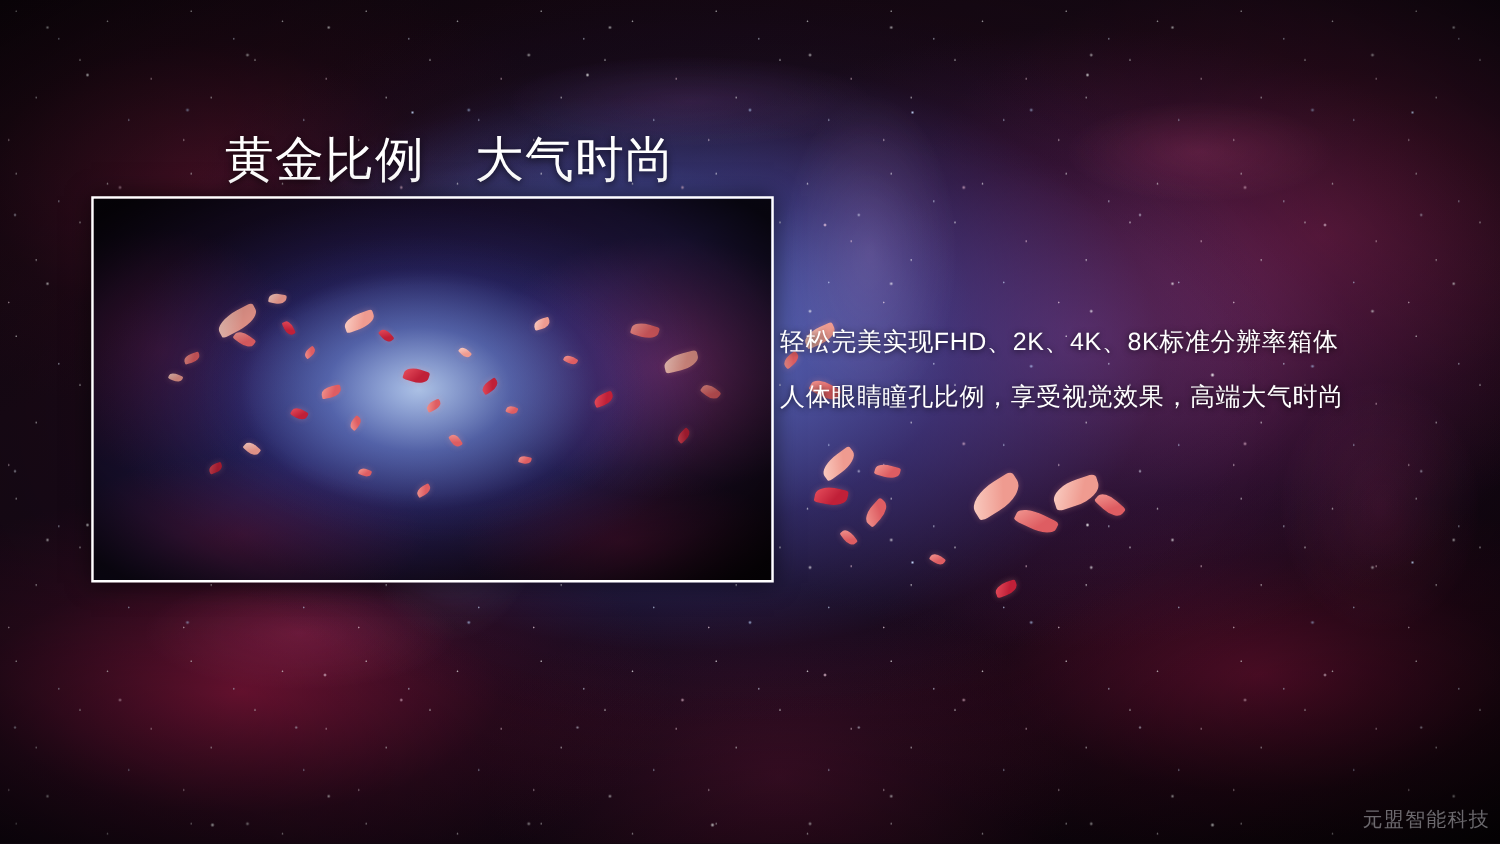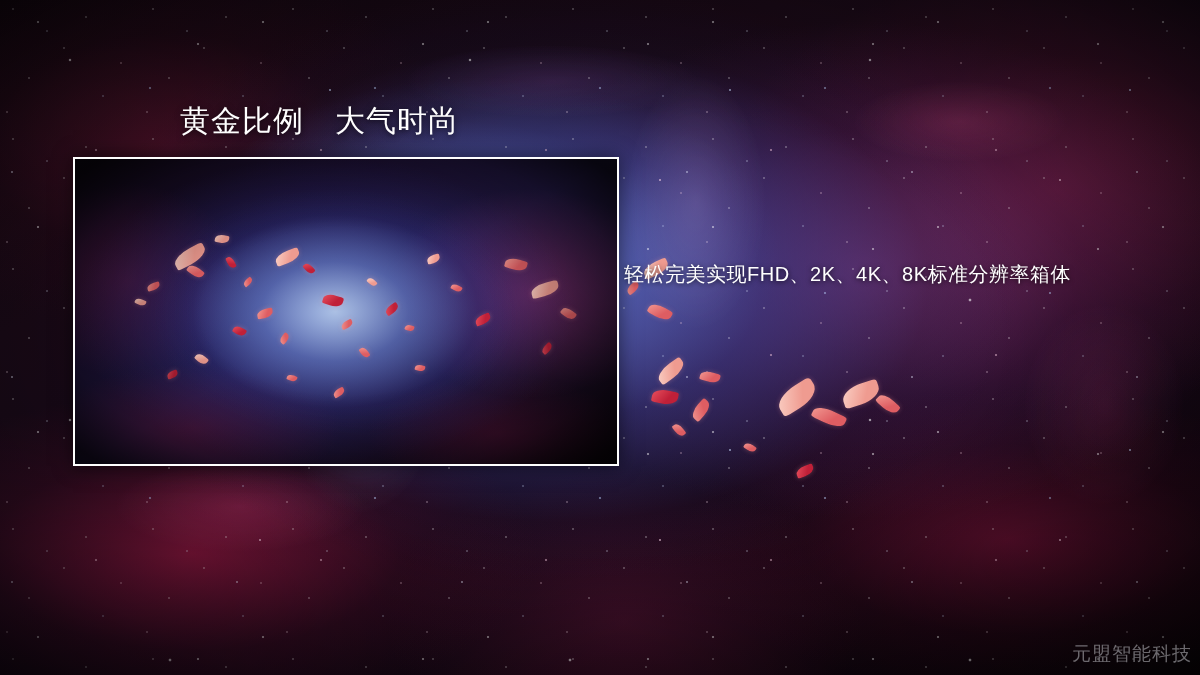--- a/index.html
+++ b/index.html
@@ -111,21 +111,21 @@
     background:radial-gradient(ellipse 66% 68% at 50% 50%, rgba(0,0,0,0) 40%, rgba(0,0,0,0.42) 80%, rgba(0,0,0,0.80) 100%);
   }
 
   
   .petal { position:absolute; border-radius:60% 12% 58% 14% / 58% 16% 60% 12%; }
 
   
   #headline {
     position:absolute;
     left:180px; top:101px;
-    font-size:30px;
+    font-size:39px;
     letter-spacing:1px;
     color:#ffffff;
     white-space:nowrap;
     text-shadow:0 1px 6px rgba(0,0,0,0.7);
   }
 
   #body-copy {
     position:absolute;
     left:624px; top:252px;
     width:520px;
@@ -135,21 +135,21 @@
     line-height:44px;
     color:#ffffff;
     letter-spacing:0.5px;
     white-space:nowrap;
     text-shadow:0 1px 5px rgba(0,0,0,0.75);
   }
 
   #watermark {
     position:absolute;
     right:8px; bottom:8px;
-    font-size:19px;
+    font-size:16px;
     color:rgba(190,190,195,0.55);
     letter-spacing:1px;
   }
 </style>
 </head>
 <body>
 
 <div id="slide">
 
   <div class="bg-layer bg-base"></div>
@@ -210,17 +210,18 @@
         <div class="petal" style="left: 258px; top: 230px; width: 12px; height: 7px; transform: rotate(-30deg); background: linear-gradient(120deg, rgb(242, 154, 147) 0%, rgb(222, 93, 98) 62%, rgb(222, 93, 98) 100%); box-shadow: rgba(255, 160, 160, 0.3) 0px 0px 5px;"></div>
         <div class="petal" style="left: 120px; top: 196px; width: 13px; height: 8px; transform: rotate(40deg); background: linear-gradient(120deg, rgb(251, 211, 200) 0%, rgb(239, 155, 144) 62%, rgb(239, 155, 144) 100%); box-shadow: rgba(255, 160, 160, 0.3) 0px 0px 5px;"></div>
         <div class="petal" style="left: 92px; top: 212px; width: 11px; height: 7px; transform: rotate(-20deg); background: linear-gradient(120deg, rgb(232, 80, 94) 0%, rgb(192, 32, 56) 62%, rgb(192, 32, 56) 100%); box-shadow: rgba(255, 160, 160, 0.3) 0px 0px 5px;"></div>
         <div class="petal" style="left: 340px; top: 206px; width: 10px; height: 6px; transform: rotate(14deg); background: linear-gradient(120deg, rgb(242, 154, 147) 0%, rgb(222, 93, 98) 62%, rgb(222, 93, 98) 100%); box-shadow: rgba(255, 160, 160, 0.3) 0px 0px 5px;"></div>
       </div>
     <div class="inner-vignette"></div>
   </div>
 
   <div id="body-copy">
     <div class="copy-line">轻松完美实现FHD、2K、4K、8K标准分辨率箱体</div>
+    <div class="copy-line">人体眼睛瞳孔比例，享受视觉效果，高端大气时尚</div>
   </div>
 
   <div id="watermark">元盟智能科技</div>
 
 </div>
 
 </body></html>

